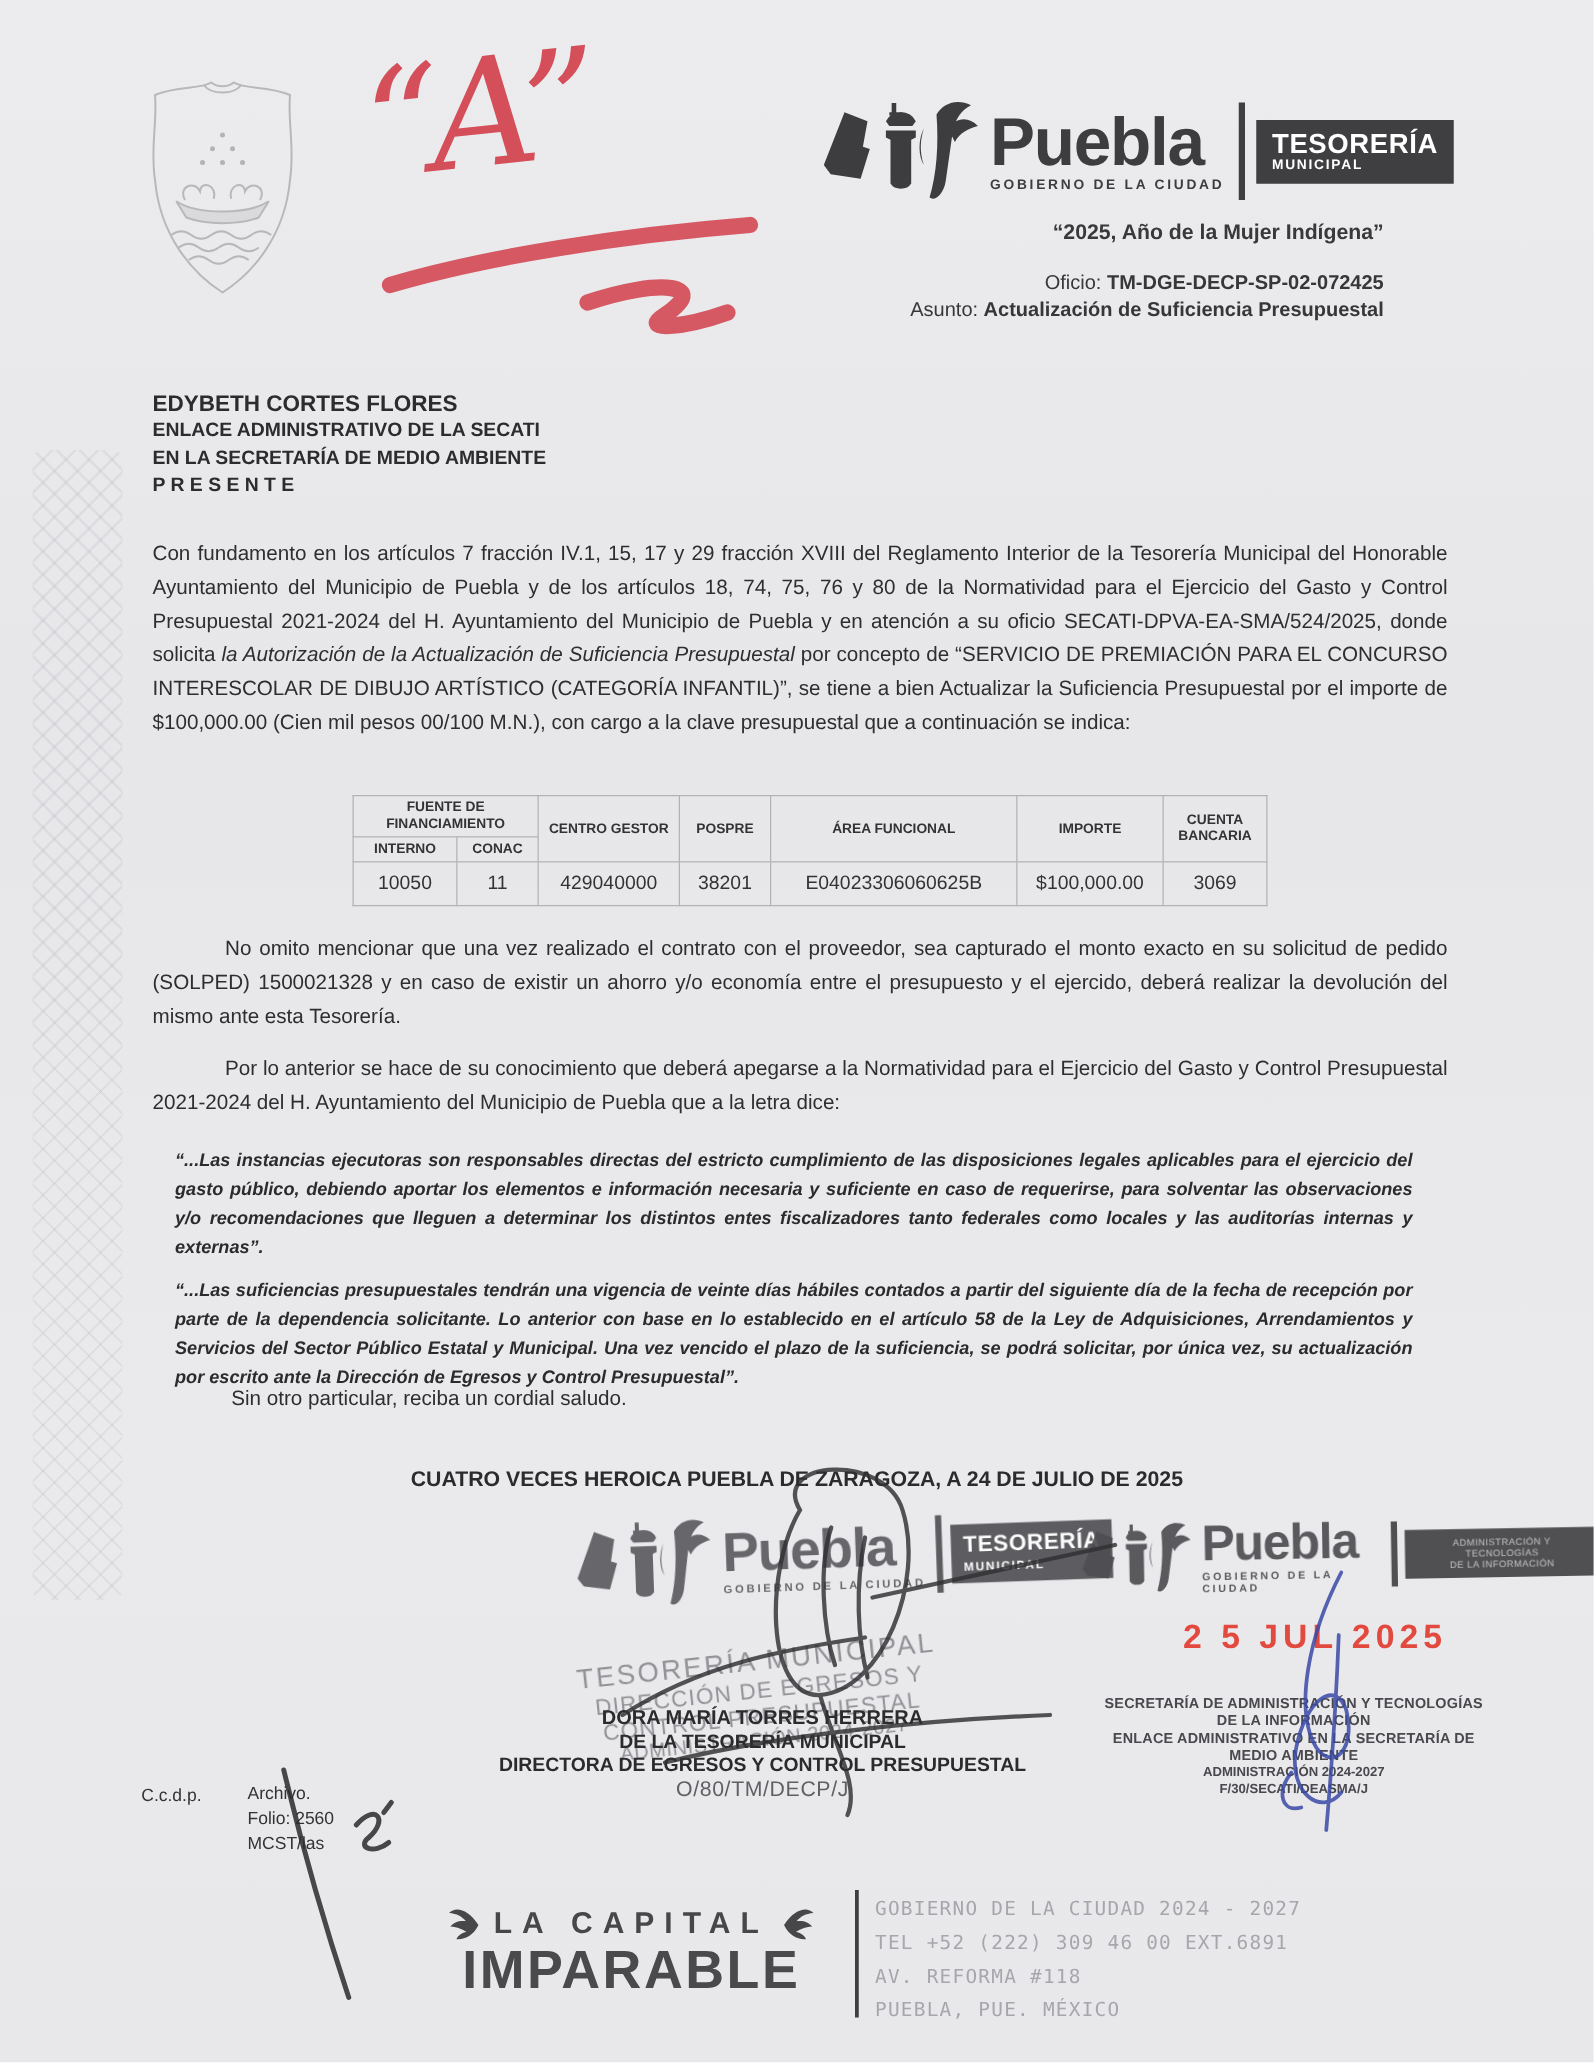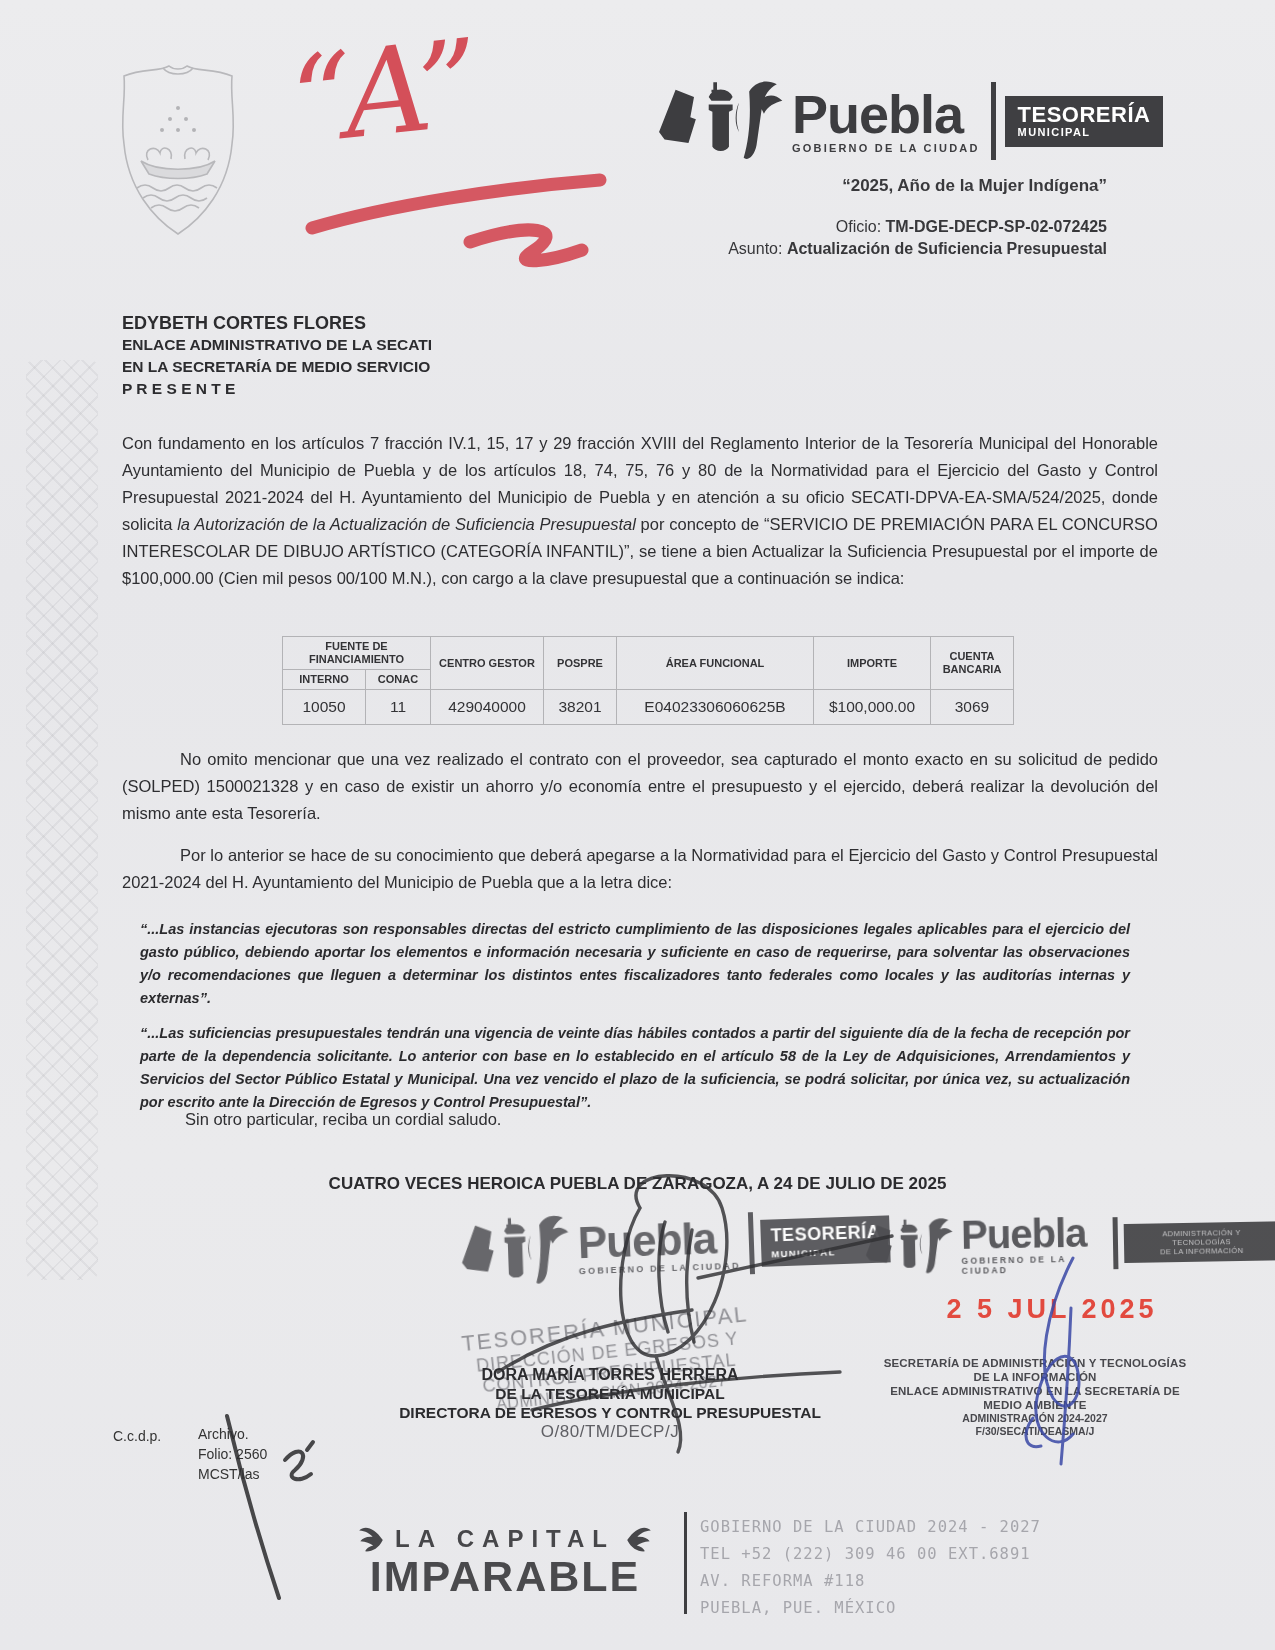--- a/index.html
+++ b/index.html
@@ -179,21 +179,21 @@
   <div class="motto">“2025, Año de la Mujer Indígena”</div>
 
   <div class="oficio-block">
     <div><span>Oficio: </span><b>TM-DGE-DECP-SP-02-072425</b></div>
     <div><span>Asunto: </span><b>Actualización de Suficiencia Presupuestal</b></div>
   </div>
 
   <div class="recipient">
     <div class="rname">EDYBETH CORTES FLORES</div>
     <div>ENLACE ADMINISTRATIVO DE LA SECATI</div>
-    <div>EN LA SECRETARÍA DE MEDIO SERVICIO</div>
+    <div>EN LA SECRETARÍA DE MEDIO AMBIENTE</div>
     <div>P R E S E N T E</div>
   </div>
 
   <div class="para p1"><span>Con fundamento en los artículos 7 fracción IV.1, 15, 17 y 29 fracción XVIII del Reglamento Interior de la Tesorería Municipal del Honorable Ayuntamiento del Municipio de Puebla y de los artículos 18, 74, 75, 76 y 80 de la Normatividad para el Ejercicio del Gasto y Control Presupuestal 2021-2024 del H. Ayuntamiento del Municipio de Puebla y en atención a su oficio </span><span class="sb">SECATI-DPVA-EA-SMA/524/2025,</span><span> donde solicita </span><span class="si">la Autorización de la Actualización de Suficiencia Presupuestal</span><span> por concepto de </span><span class="sb">“SERVICIO DE PREMIACIÓN PARA EL CONCURSO INTERESCOLAR DE DIBUJO ARTÍSTICO (CATEGORÍA INFANTIL)”</span><span>, se tiene a bien </span><span class="sb">Actualizar la Suficiencia Presupuestal</span><span> por el importe de </span><span class="sb">$100,000.00 (Cien mil pesos 00/100 M.N.)</span><span>, con cargo a la clave presupuestal que a continuación se indica:</span></div>
 
   <table class="btable">
     <tbody>
         <tr>
       <th colspan="2">FUENTE DE FINANCIAMIENTO</th>
       <th rowspan="2" class="w-cg">CENTRO GESTOR</th>

